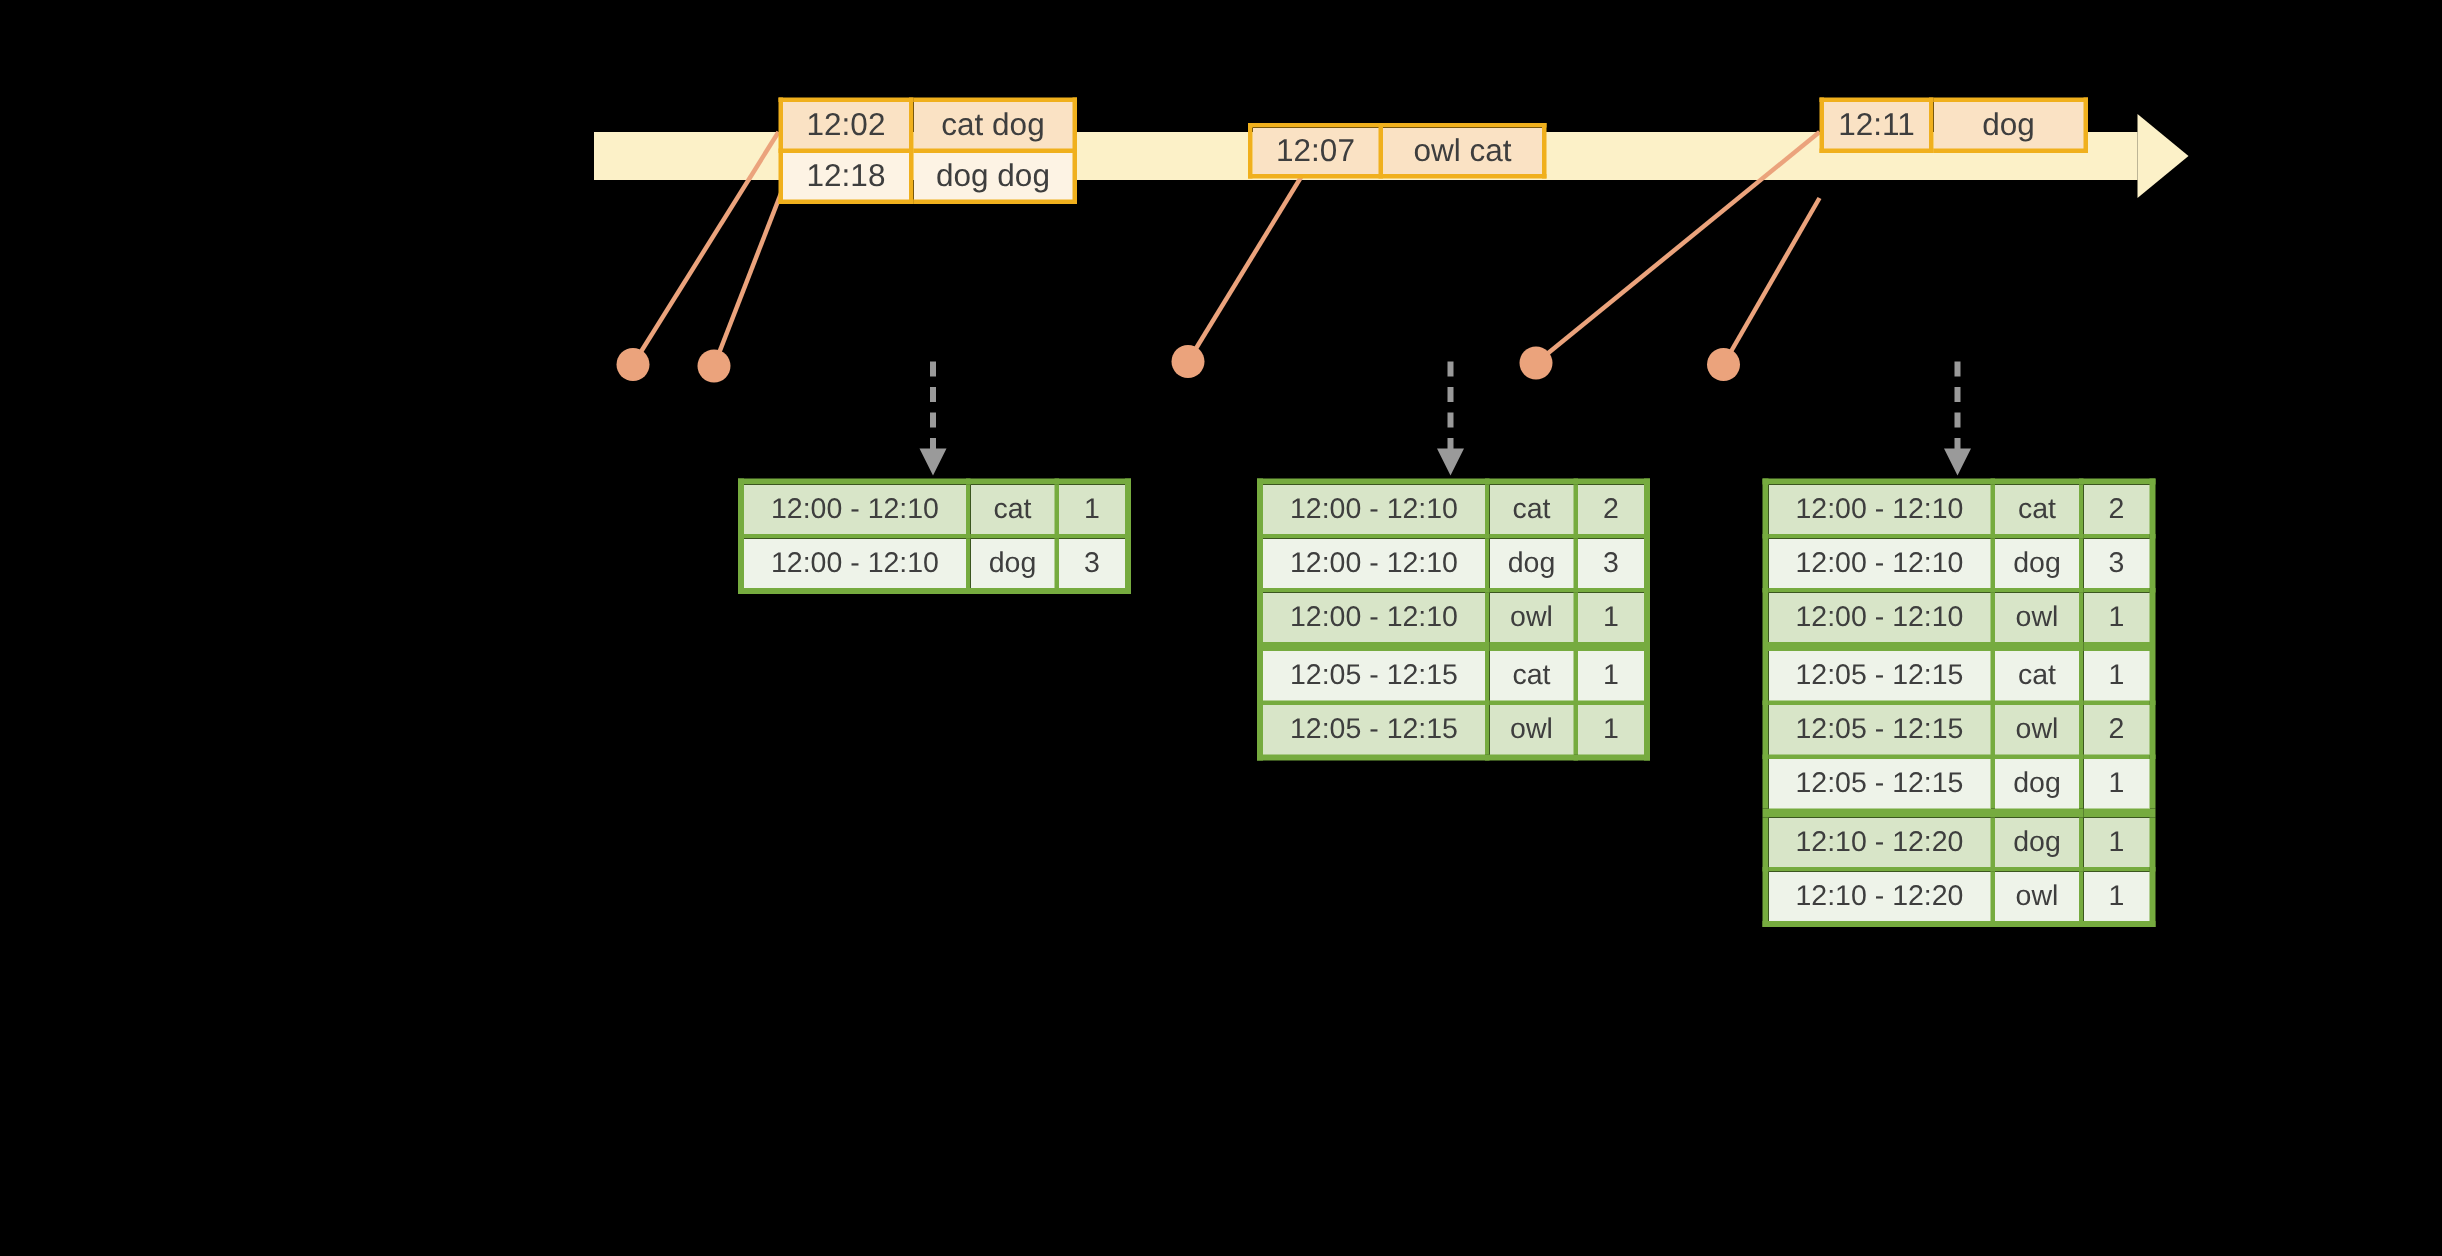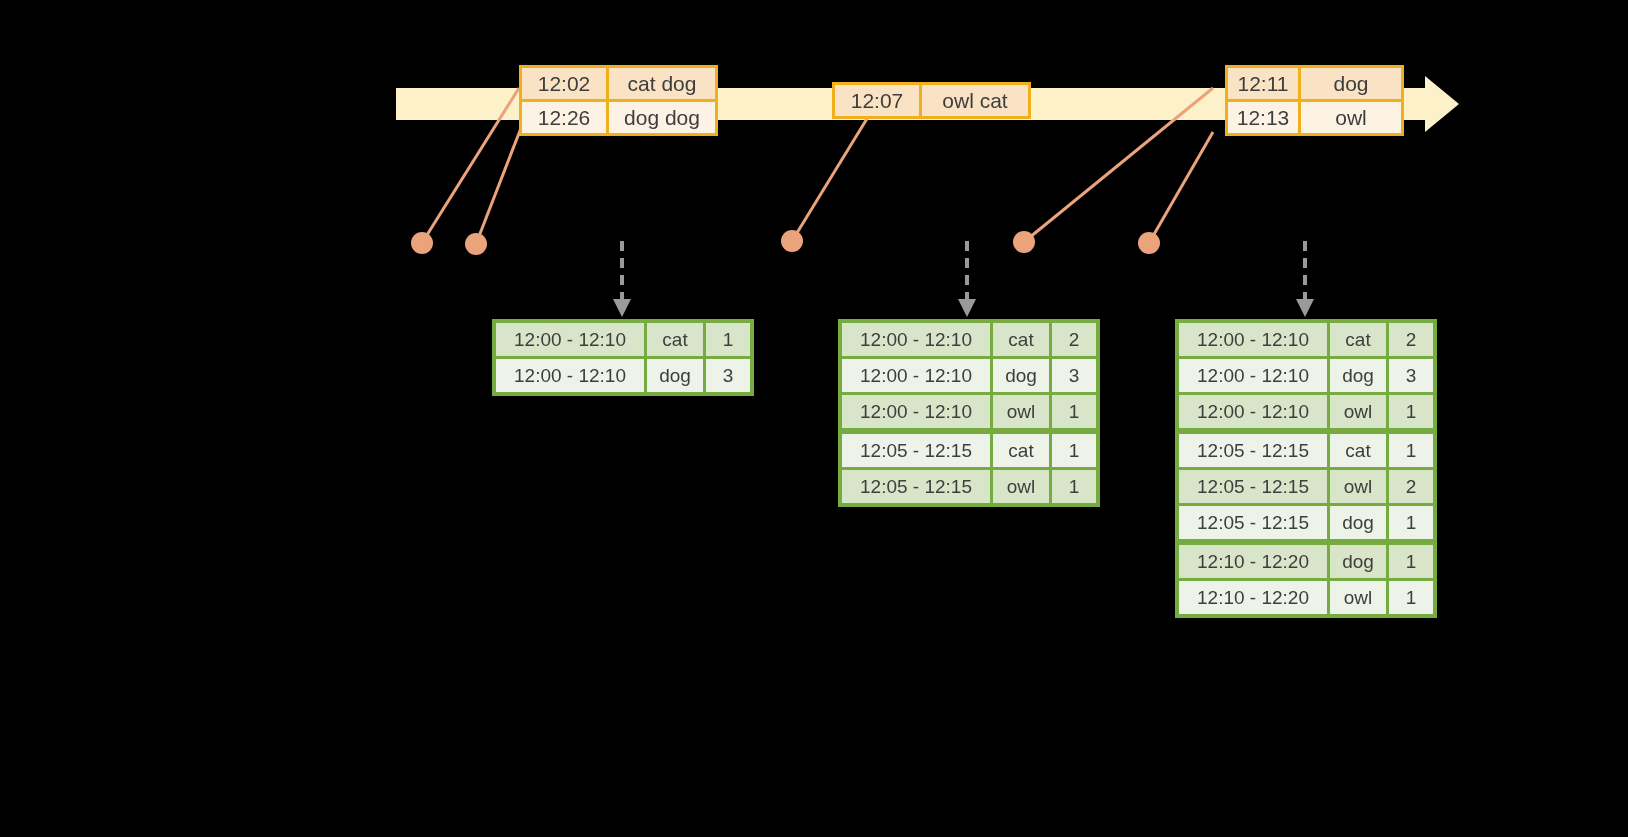--- a/index.html
+++ b/index.html
@@ -93,44 +93,40 @@
     </g>
   </svg>
 
   <table class="event-table" id="event-table-1" style="left:519px;top:65px;">
       <tbody>
         <tr class="dark">
           <td>12:02</td>
           <td>cat dog</td>
         </tr>
         <tr class="light">
-          <td>12:26</td>
+          <td>12:18</td>
           <td>dog dog</td>
         </tr>
       </tbody>
     </table>
 
   <table class="event-table" id="event-table-2" style="left:832px;top:82px;">
       <tbody>
         <tr class="dark">
           <td>12:07</td>
           <td>owl cat</td>
         </tr>
       </tbody>
     </table>
 
-  <table class="event-table" id="event-table-3" style="left:1213px;top:65px;margin-left:12px;">
+  <table class="event-table" id="event-table-3" style="left:1213px;top:65px;">
       <tbody>
         <tr class="dark">
           <td>12:11</td>
           <td>dog</td>
-        </tr>
-        <tr class="light">
-          <td>12:13</td>
-          <td>owl</td>
         </tr>
       </tbody>
     </table>
 
   <table class="result-table" id="result-table-1" style="left:492px;top:319px;">
       <tbody>
         <tr class="dark">
           <td>12:00 - 12:10</td>
           <td>cat</td>
           <td>1</td>

